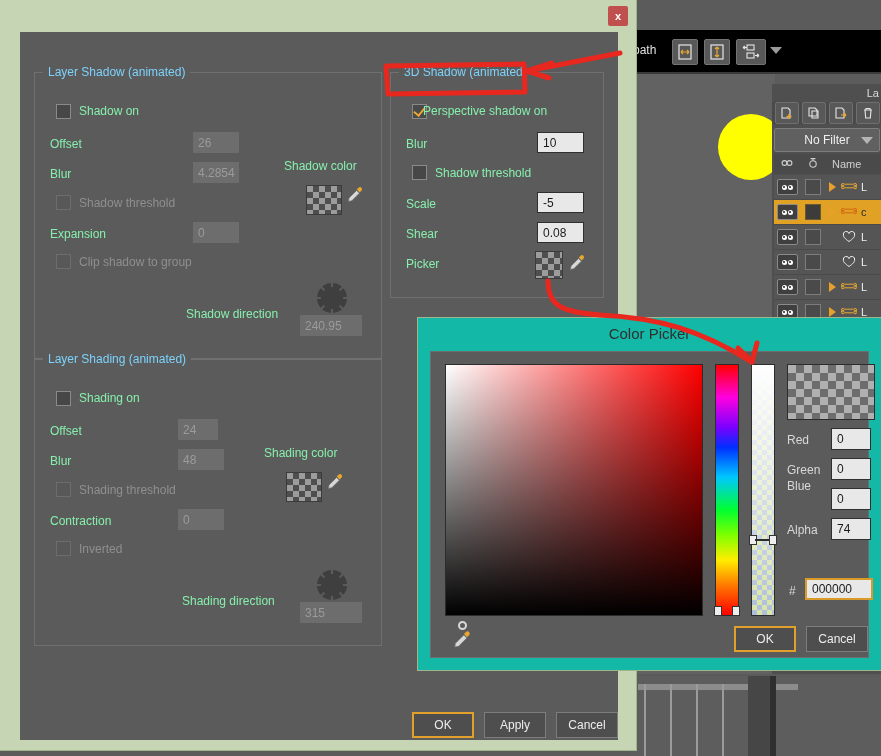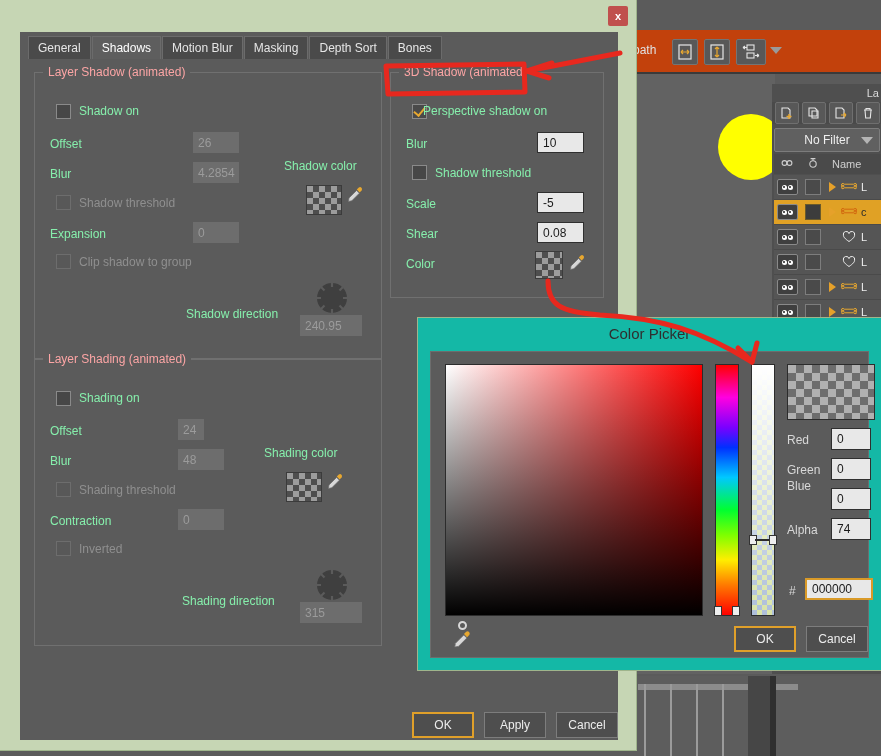--- a/index.html
+++ b/index.html
@@ -5,21 +5,21 @@
   html,body{margin:0;padding:0;}
   body{
     width:881px;height:756px;position:relative;overflow:hidden;
     background:#5b5b5b;
     font-family:"Liberation Sans",sans-serif;
     font-size:12px;color:#e8e8e8;
     -webkit-font-smoothing:none;
   }
   
   #app-bg{position:absolute;left:0;top:0;width:881px;height:756px;background:#5b5b5b;}
-  .bg-toolbar{position:absolute;left:630px;top:30px;width:251px;height:42px;background:#c2410c;border-bottom:2px solid #3a3a3a;}
+  .bg-toolbar{position:absolute;left:630px;top:30px;width:251px;height:42px;background:#000000;border-bottom:2px solid #3a3a3a;}
   .bg-toolbar .tb-label{position:absolute;left:3px;top:13px;font-size:12px;color:#e0e0e0;}
   .tb-btn{position:absolute;top:9px;width:24px;height:24px;background:#585858;border:1px solid #747474;border-radius:2px;
           display:flex;align-items:center;justify-content:center;}
   .tb-btn svg{display:block;}
   .tb-arrow{position:absolute;top:17px;width:0;height:0;border-left:6px solid transparent;border-right:6px solid transparent;border-top:7px solid #9a9a9a;}
   .bg-canvas{position:absolute;left:630px;top:74px;width:145px;height:600px;background:#626262;}
   .yellow-circle{position:absolute;left:718px;top:114px;width:66px;height:66px;border-radius:50%;background:#ffff00;}
   
   .layers-panel{position:absolute;left:772px;top:84px;width:109px;height:590px;background:#4f4f4f;}
   .lp-title{position:absolute;right:2px;top:3px;font-size:11px;color:#dcdcdc;}
@@ -58,21 +58,21 @@
   .ls-title{position:absolute;left:0;top:0;width:636px;height:30px;line-height:30px;text-align:center;font-size:15px;color:#2f2f2f;}
   .ls-close{position:absolute;right:8px;top:6px;width:20px;height:20px;background:#c0504d;color:#fff;font-size:11px;font-weight:bold;
             display:flex;align-items:center;justify-content:center;border-radius:2px;}
   .ls-body{position:absolute;left:20px;top:32px;width:598px;height:708px;background:#5b5b5b;}
   .tabs{position:absolute;left:8px;top:4px;display:flex;}
   .tab{height:22px;line-height:22px;padding:0 9px;background:#4a4a4a;border:1px solid #6b6b6b;border-bottom:none;
        font-size:12px;color:#e6e6e6;margin-right:1px;}
   .tab.active{background:#5e5e5e;color:#ffffff;}
 
   .group{position:absolute;border:1px solid #707070;}
-  .group > .legend{position:absolute;top:-8px;left:8px;padding:0 5px;background:#5b5b5b;font-size:12px;color:#fca5a5;white-space:nowrap;}
+  .group > .legend{position:absolute;top:-8px;left:8px;padding:0 5px;background:#5b5b5b;font-size:12px;color:#7dd3fc;white-space:nowrap;}
 
   .row-label{position:absolute;font-size:12px;color:#86efac;}
   .row-label.dim{color:#8f8f8f;}
   .field{position:absolute;height:21px;background:#6d6d6d;border:none;display:flex;align-items:center;padding-left:5px;
          font-size:12px;color:#9b9b9b;box-sizing:border-box;}
   .field.active{background:#e8e8e8;border:1px solid #2f2f2f;color:#1a1a1a;}
   .cbx{position:absolute;width:15px;height:15px;background:#474747;border:1px solid #8a8a8a;box-sizing:border-box;}
   .cbx.dim{background:#585858;border-color:#6d6d6d;}
   .cbx.on{background:#4a4a4a;border-color:#8a8a8a;}
   .cbx.on::after{content:"";position:absolute;left:3px;top:0px;width:5px;height:9px;border:solid #e8a830;border-width:0 2px 2px 0;transform:rotate(40deg);}
@@ -355,28 +355,20 @@
     <div class="tl-line" style="left:118px"></div>
   </div>
   <div class="tl-dark"></div>
   <div class="tl-dark2"></div>
 </div>
 
 <div id="layer-settings">
   <div class="ls-close">x</div>
 
   <div class="ls-body">
-    <div class="tabs">
-      <div class="tab">General</div>
-      <div class="tab active">Shadows</div>
-      <div class="tab">Motion Blur</div>
-      <div class="tab">Masking</div>
-      <div class="tab">Depth Sort</div>
-      <div class="tab">Bones</div>
-    </div>
 
     <div class="group" style="left:14px;top:40px;width:346px;height:285px;">
       <span class="legend">Layer Shadow (animated)</span>
 
       <span class="cbx" style="left:21px;top:31px;"></span>
       <span class="row-label" style="left:44px;top:31px;">Shadow on</span>
 
       <span class="row-label" style="left:15px;top:64px;">Offset</span>
       <span class="field" style="left:158px;top:59px;width:46px;">26</span>
 
@@ -424,38 +416,38 @@
 
       <span class="cbx" style="left:21px;top:92px;"></span>
       <span class="row-label" style="left:44px;top:93px;">Shadow threshold</span>
 
       <span class="row-label" style="left:15px;top:124px;">Scale</span>
       <span class="field active" style="left:146px;top:119px;width:47px;">-5</span>
 
       <span class="row-label" style="left:15px;top:154px;">Shear</span>
       <span class="field active" style="left:146px;top:149px;width:47px;">0.08</span>
 
-      <span class="row-label" style="left:15px;top:184px;">Color</span>
+      <span class="row-label" style="left:15px;top:184px;">Picker</span>
       <span class="checker" style="left:144px;top:178px;width:28px;height:28px;"></span>
       <span class="pipette" style="left:176px;top:180px;">
         <svg width="20" height="20" viewBox="0 0 20 20">
             <path d="M13.8 2.6a2 2 0 012.8 2.8l-2 2-2.8-2.8z" fill="#e8a830"></path>
             <path d="M11.6 5.4l2.8 2.8-7.6 7.6-3.4.6.6-3.4z" fill="#d8d8d8" stroke="#6a6a6a" stroke-width=".7"></path>
           </svg>
       </span>
     </div>
 
     <div class="group" style="left:14px;top:327px;width:346px;height:285px;">
       <span class="legend">Layer Shading (animated)</span>
 
       <span class="cbx" style="left:21px;top:31px;"></span>
       <span class="row-label" style="left:44px;top:31px;">Shading on</span>
 
       <span class="row-label" style="left:15px;top:64px;">Offset</span>
-      <span class="field" style="left:143px;top:59px;width:26px;">24</span>
+      <span class="field" style="left:143px;top:59px;width:40px;">24</span>
 
       <span class="row-label" style="left:15px;top:94px;">Blur</span>
       <span class="field" style="left:143px;top:89px;width:46px;">48</span>
 
       <span class="cbx dim" style="left:21px;top:122px;"></span>
       <span class="row-label dim" style="left:44px;top:123px;">Shading threshold</span>
 
       <span class="row-label" style="left:15px;top:154px;">Contraction</span>
       <span class="field" style="left:143px;top:149px;width:46px;">0</span>
 

